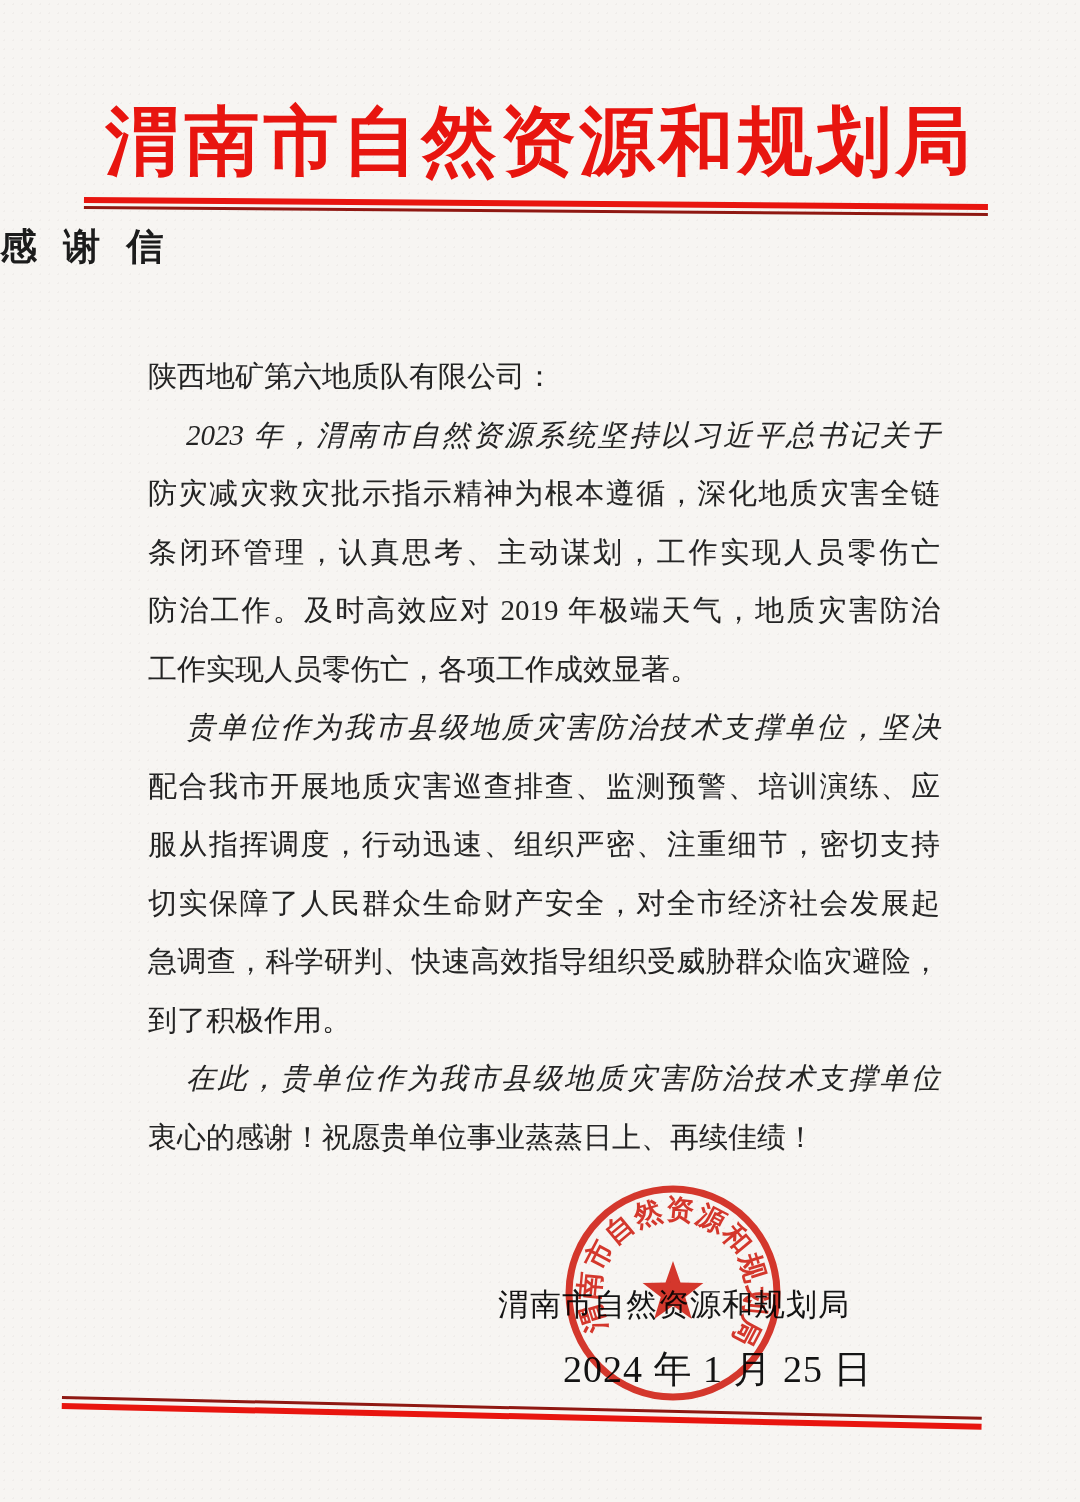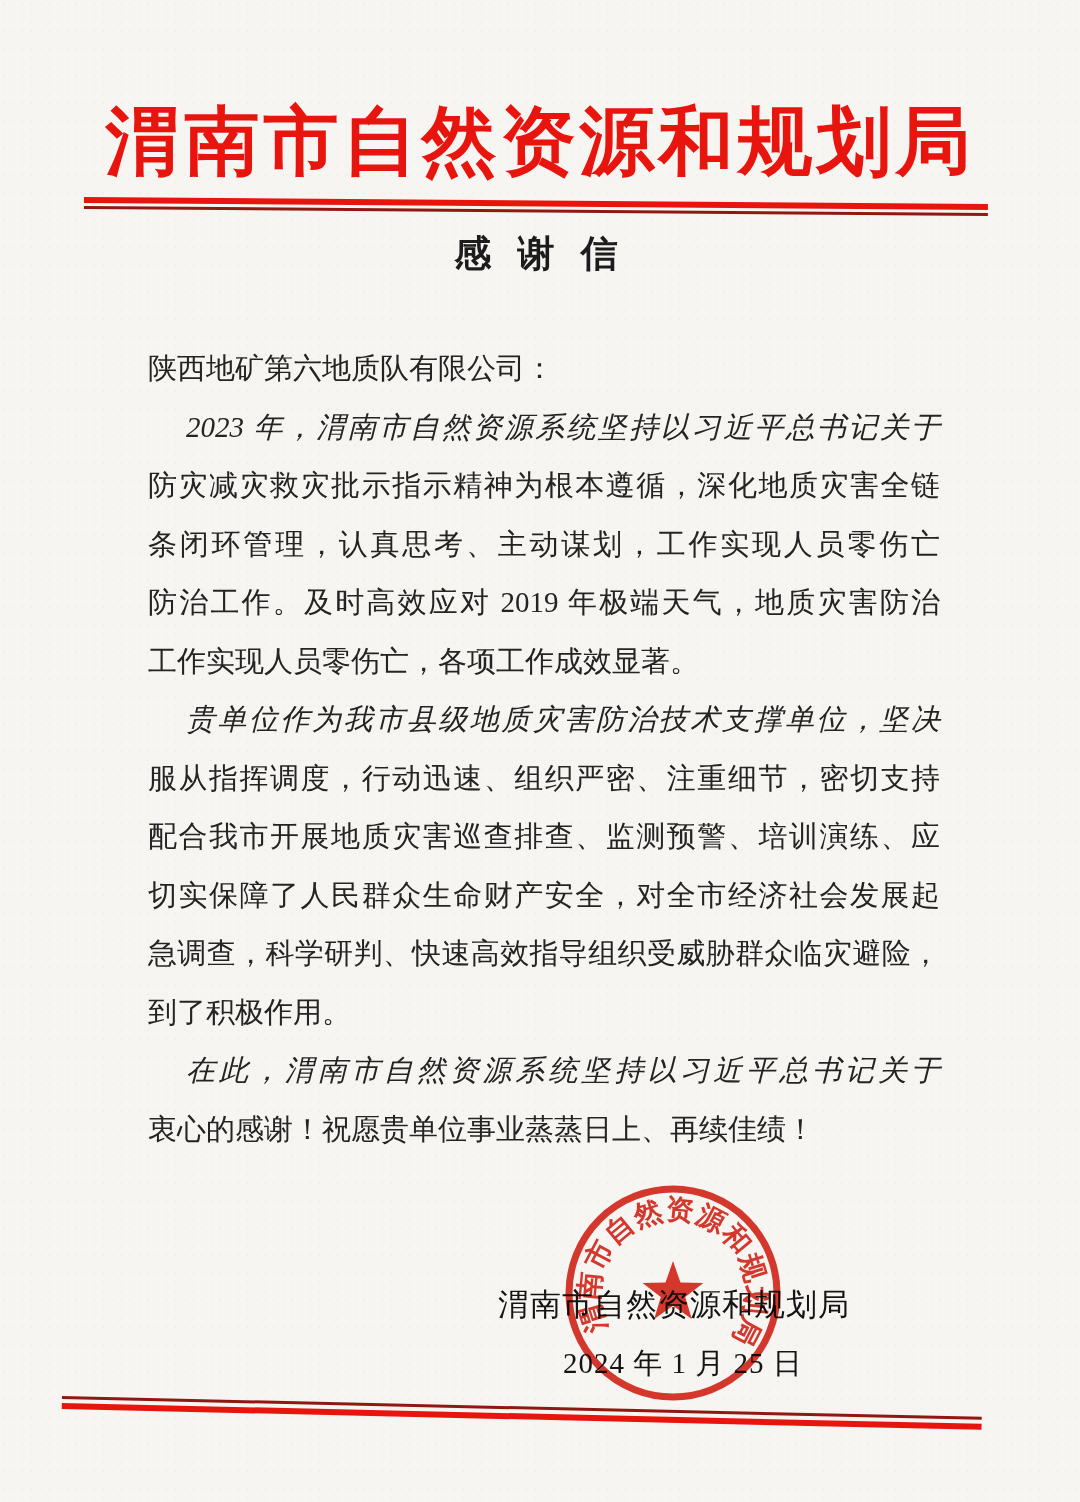--- a/index.html
+++ b/index.html
@@ -26,50 +26,49 @@
   }
   .header-rule {
     position: absolute; left: 84px; top: 197px; width: 904px;
     transform: rotate(0.45deg); transform-origin: left top;
   }
   .header-rule .thick { height: 6px; background: var(--accent-red, #e8150f); }
   .header-rule .gap   { height: 3px; }
   .header-rule .thin  { height: 2.5px; background: var(--rule-dark-red, #8f1812); }
   .doc-title {
     position: absolute; top: 222px; left: 0; width: 100%;
-    text-align: center;
+    text-align: left;
     font-family: "Liberation Sans", "DejaVu Sans", sans-serif;
     font-size: 37px; font-weight: 600;
     letter-spacing: 8px;
     color: #1c1c1c;
     white-space: nowrap;
-    margin-top: 7px;
   }
   .letter-body {
-    position: absolute; left: 148px; top: 339px; width: 792px;
+    position: absolute; left: 148px; top: 347px; width: 792px;
     font-size: 29px; color: #242424;
     line-height: 58.5px;
   }
   .letter-body .line {
     width: 100%; word-break: break-all; white-space: nowrap;
   }
   .letter-body .line.fill {
     white-space: normal;
     text-align: justify;
     text-align-last: justify;
   }
   .letter-body .line.indent { text-indent: 38px; font-style: italic; }
   .signature-org {
     position: absolute; left: 498px; top: 1284px;
     font-size: 31px; letter-spacing: 1px; color: #141414;
     white-space: nowrap; z-index: 2;
   }
   .signature-date {
     position: absolute; left: 563px; top: 1344px;
-    font-size: 29px; letter-spacing: 1px; color: #141414;
+    font-size: 38px; letter-spacing: 1px; color: #141414;
     white-space: nowrap; z-index: 2;
   }
   .stamp {
     position: absolute; left: 556px; top: 1176px;
     width: 234px; height: 234px;
     z-index: 3;
     mix-blend-mode: multiply;
     opacity: 0.92;
   }
   .stamp svg { width: 100%; height: 100%; display: block; }
@@ -104,26 +103,26 @@
 
   <div class="letter-body">
     <div class="line">陕西地矿第六地质队有限公司：</div>
 
   <div class="line fill indent">2023 年，渭南市自然资源系统坚持以习近平总书记关于</div>
       <div class="line fill">防灾减灾救灾批示指示精神为根本遵循，深化地质灾害全链</div>
       <div class="line fill">条闭环管理，认真思考、主动谋划，工作实现人员零伤亡</div>
       <div class="line fill">防治工作。及时高效应对 2019 年极端天气，地质灾害防治</div>
       <div class="line">工作实现人员零伤亡，各项工作成效显著。</div>
       <div class="line fill indent">贵单位作为我市县级地质灾害防治技术支撑单位，坚决</div>
+      <div class="line fill">配合我市开展地质灾害巡查排查、监测预警、培训演练、应</div>
       <div class="line fill">服从指挥调度，行动迅速、组织严密、注重细节，密切支持</div>
-      <div class="line fill">配合我市开展地质灾害巡查排查、监测预警、培训演练、应</div>
       <div class="line fill">切实保障了人民群众生命财产安全，对全市经济社会发展起</div>
       <div class="line fill">急调查，科学研判、快速高效指导组织受威胁群众临灾避险，</div>
       <div class="line">到了积极作用。</div>
-      <div class="line fill indent">在此，渭南市自然资源系统坚持以习近平总书记关于</div>
+      <div class="line fill indent">在此，贵单位作为我市县级地质灾害防治技术支撑单位</div>
       <div class="line">衷心的感谢！祝愿贵单位事业蒸蒸日上、再续佳绩！</div>
     </div>
 
   <div class="signature-org">渭南市自然资源和规划局</div>
 
   <div class="signature-date">2024 年 1 月 25 日</div>
 
   <div class="stamp">
     <svg viewBox="-117 -117 234 234" xmlns="http://www.w3.org/2000/svg">
       <defs>

